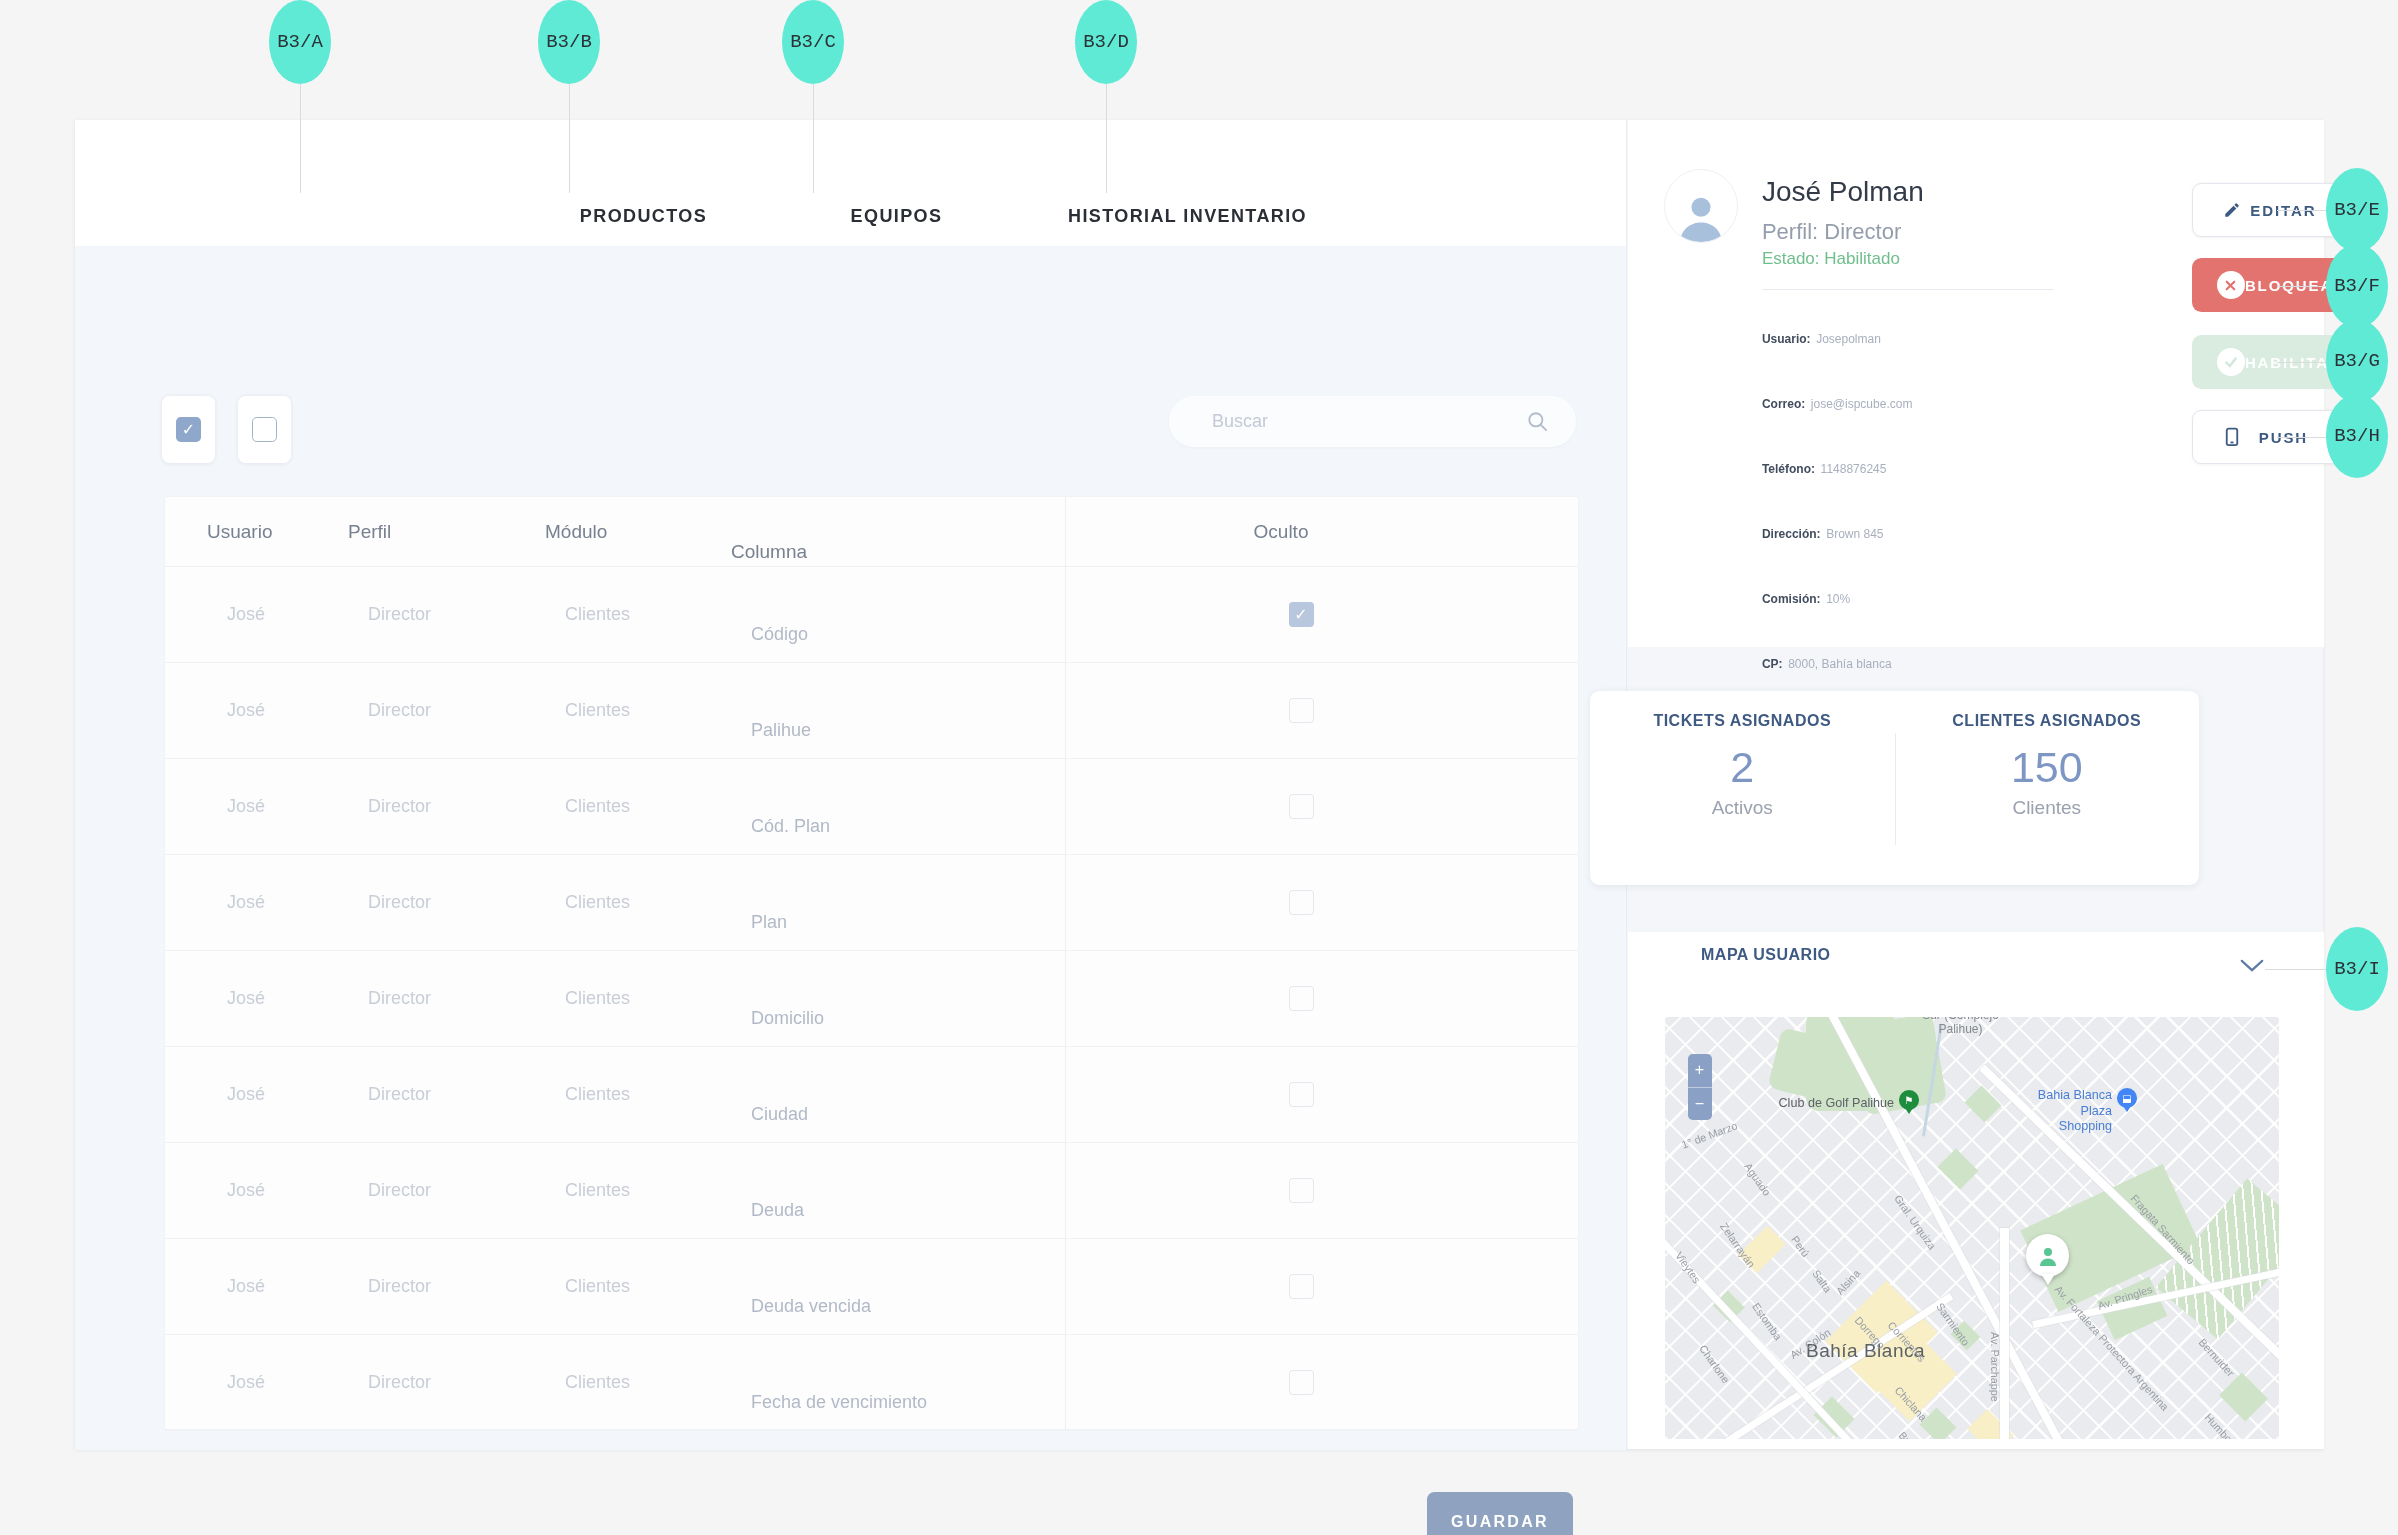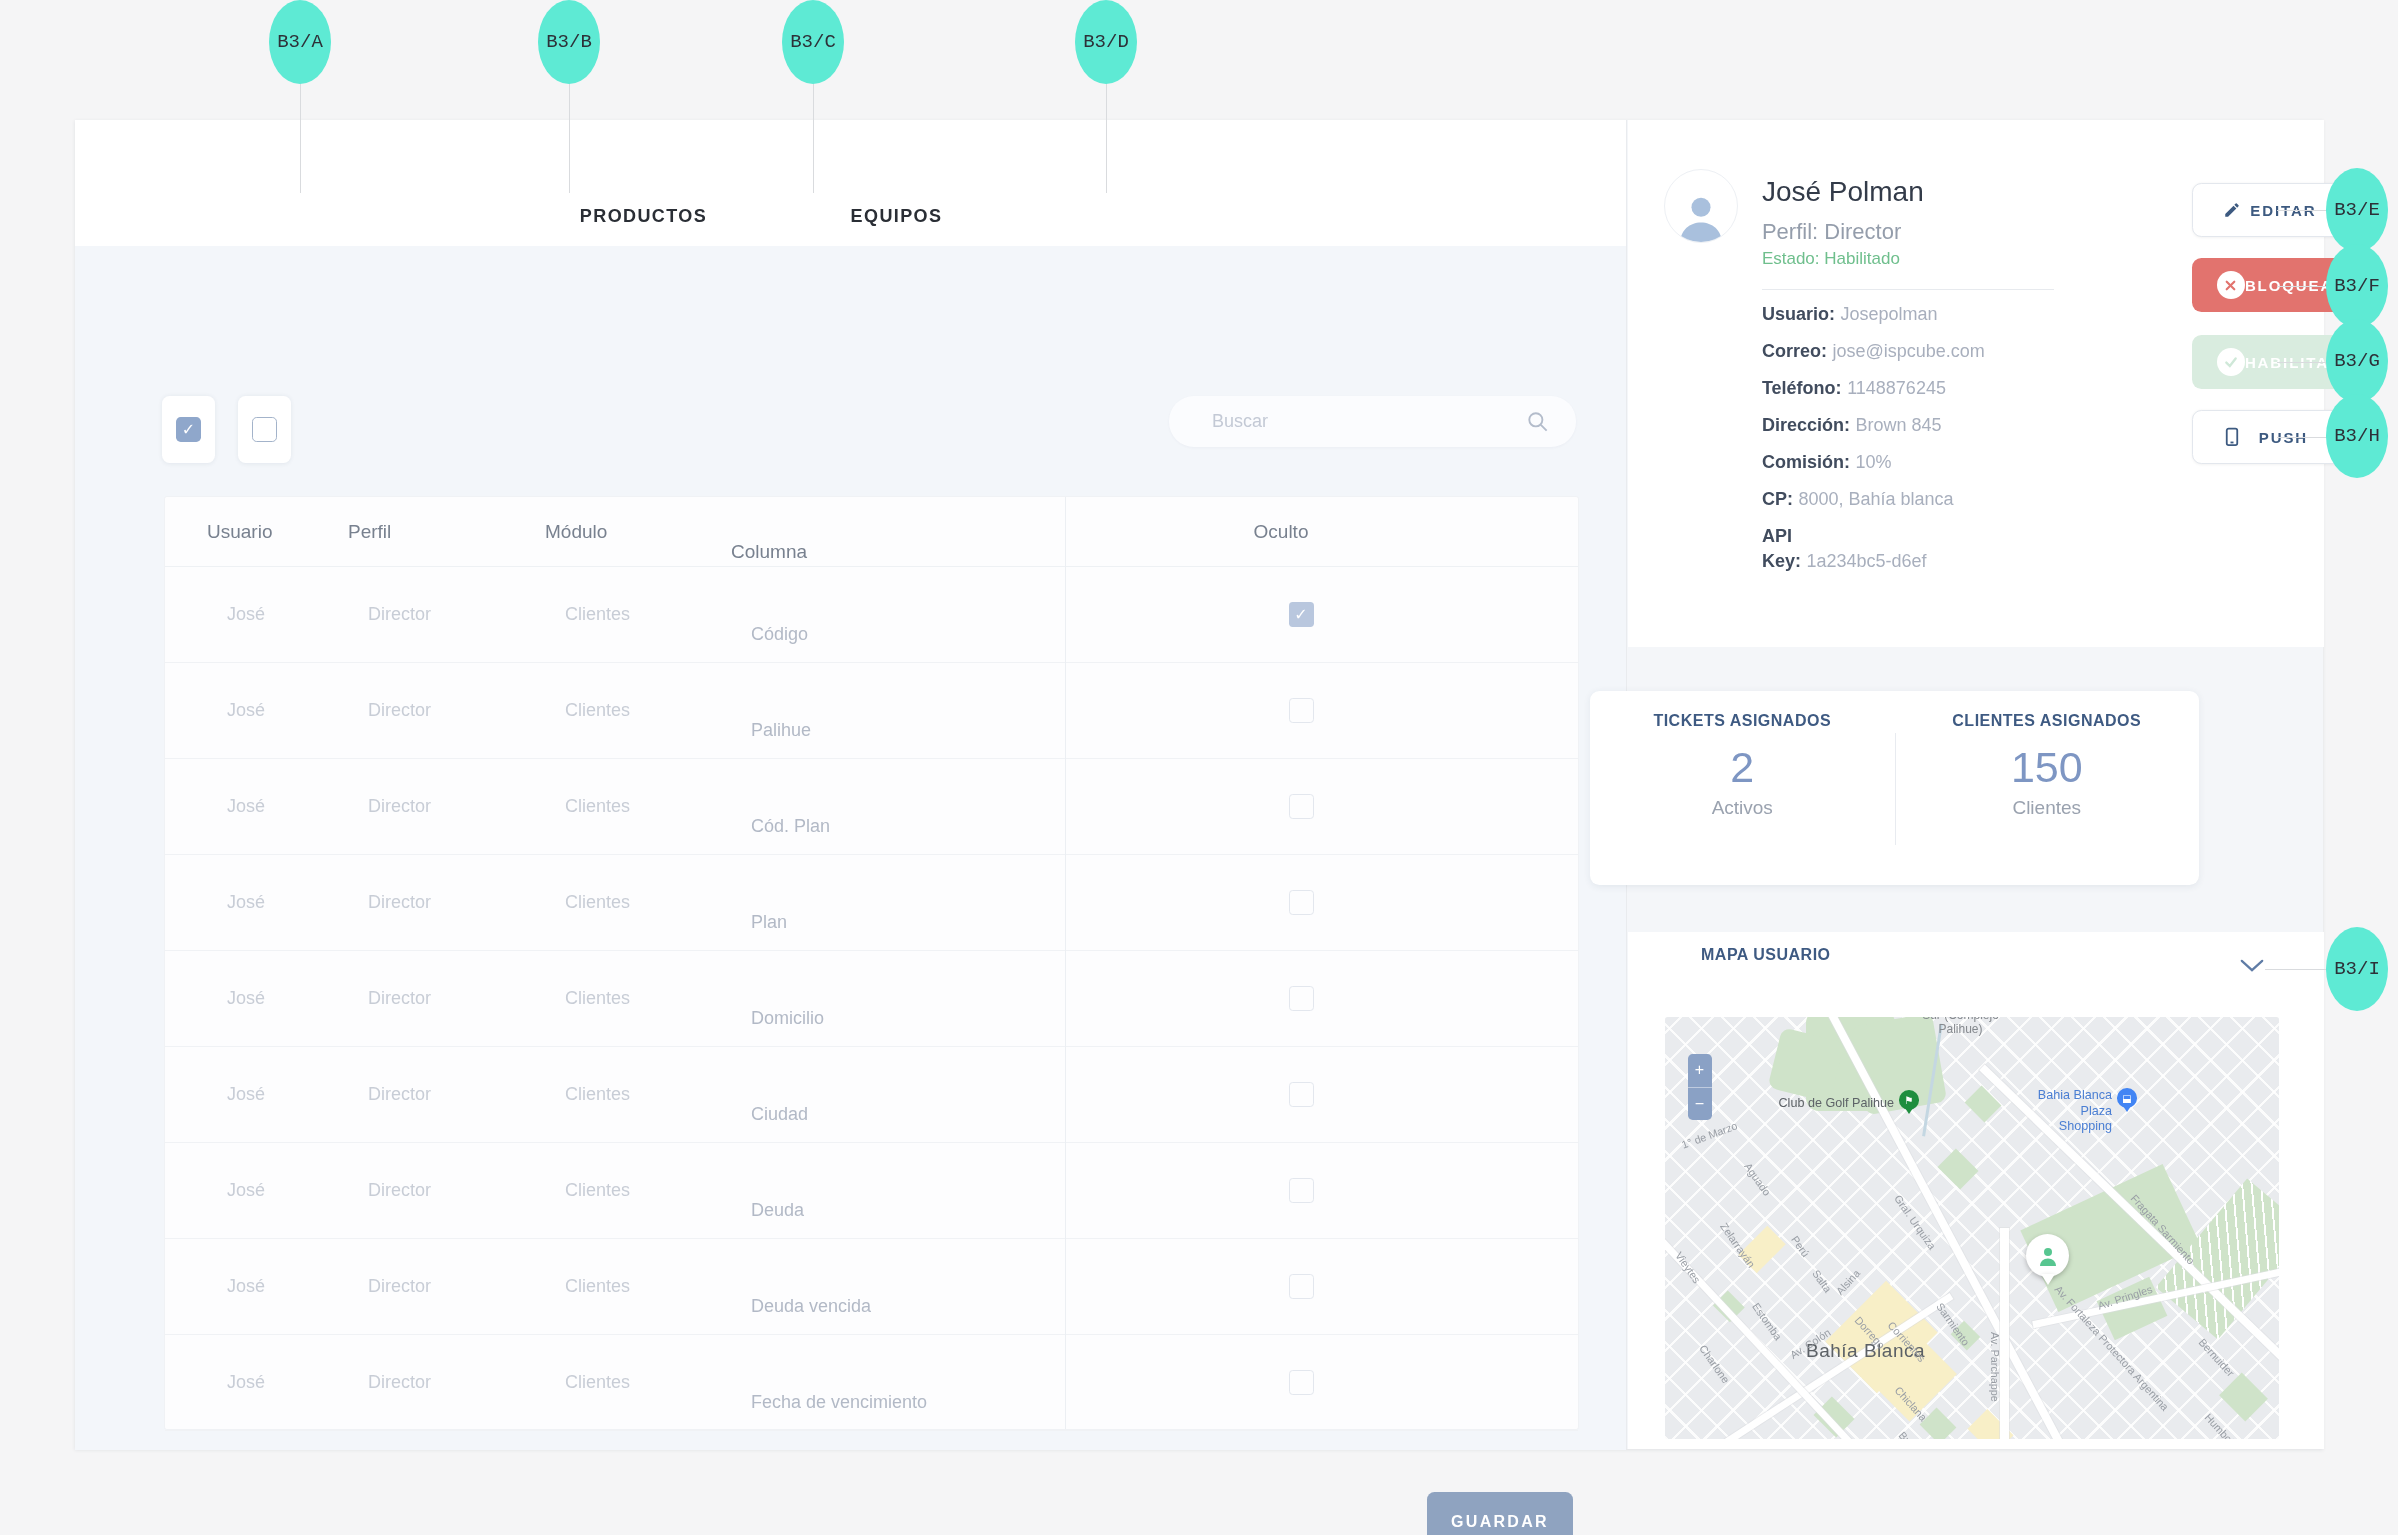--- a/index.html
+++ b/index.html
@@ -64,21 +64,21 @@
   .rp-white-top{position:absolute;left:0.9px;top:0;width:696px;height:527px;background:#fff;}
   .rp-white-map{position:absolute;left:0.9px;top:812px;width:696px;height:517px;background:#fff;}
 
   .avatar{position:absolute;left:36px;top:49px;width:74px;height:74px;border-radius:50%;
           background:#fff;border:0.9px solid #edf0f4;overflow:hidden;display:flex;align-items:flex-end;justify-content:center;}
   .p-name{position:absolute;left:134px;top:56px;font-size:28px;color:#333b49;}
   .p-role{position:absolute;left:134px;top:99px;font-size:22px;color:#949dab;}
   .p-status{position:absolute;left:134px;top:129px;font-size:17px;color:#6fbf8d;}
   .p-divider{position:absolute;left:134px;top:169px;width:292px;height:0.9px;background:#e7eaee;}
   .p-details{position:absolute;left:134px;top:184px;width:337px;}
-  .d-row{height:37px;font-size:18px;white-space:nowrap;}
+  .d-row{height:37px;font-size:12px;white-space:nowrap;margin-top:28px;}
   .d-row.tight{height:25px;}
   .d-row .lbl{color:#43506a;font-weight:bold;font-weight:600;color:#414c5e;}
   .d-row .val{color:#a8afbd;margin-left:5.6px;}
 
   .act-btn{position:absolute;left:564px;width:160px;height:54px;border-radius:9.4px;border:none;cursor:pointer;
            display:flex;align-items:center;font-size:15px;font-weight:bold;letter-spacing:1.9px;}
   .act-outline{background:#fff;border:0.9px solid #e3e7ed;box-shadow:0 0.9px 2.8px rgba(0,0,0,.05);color:#3d5a80;}
   .act-danger{background:#e2736e;color:#fff;}
   .act-success{background:#d9ecdf;color:#fff;}
   .act-icon{margin-left:19px;width:28px;display:flex;justify-content:center;}
@@ -139,20 +139,21 @@
       <div class="anno" style="left: 782px; top: 0px;">B3/C</div>
       <div class="anno-vline" style="left: 1106px; top: 81px; height: 112px;"></div>
       <div class="anno" style="left: 1075px; top: 0px;">B3/D</div>
     </div>
 
   <div class="card">
 
     <div class="tabbar" id="tabbar">
         <div class="tab" style="left: 475px; width: 187px;">PRODUCTOS</div>
         <div class="tab" style="left: 742px; width: 159px;">EQUIPOS</div>
+        <div class="tab" style="left: 972px; width: 281px;">HISTORIAL INVENTARIO</div>
       </div>
 
     <div class="left-content">
 
       <div class="cbcard" style="left:87px;top:150px;">
         <div class="cb checked">✓</div>
       </div>
       <div class="cbcard" style="left:163px;top:150px;">
         <div class="cb un"></div>
       </div>

